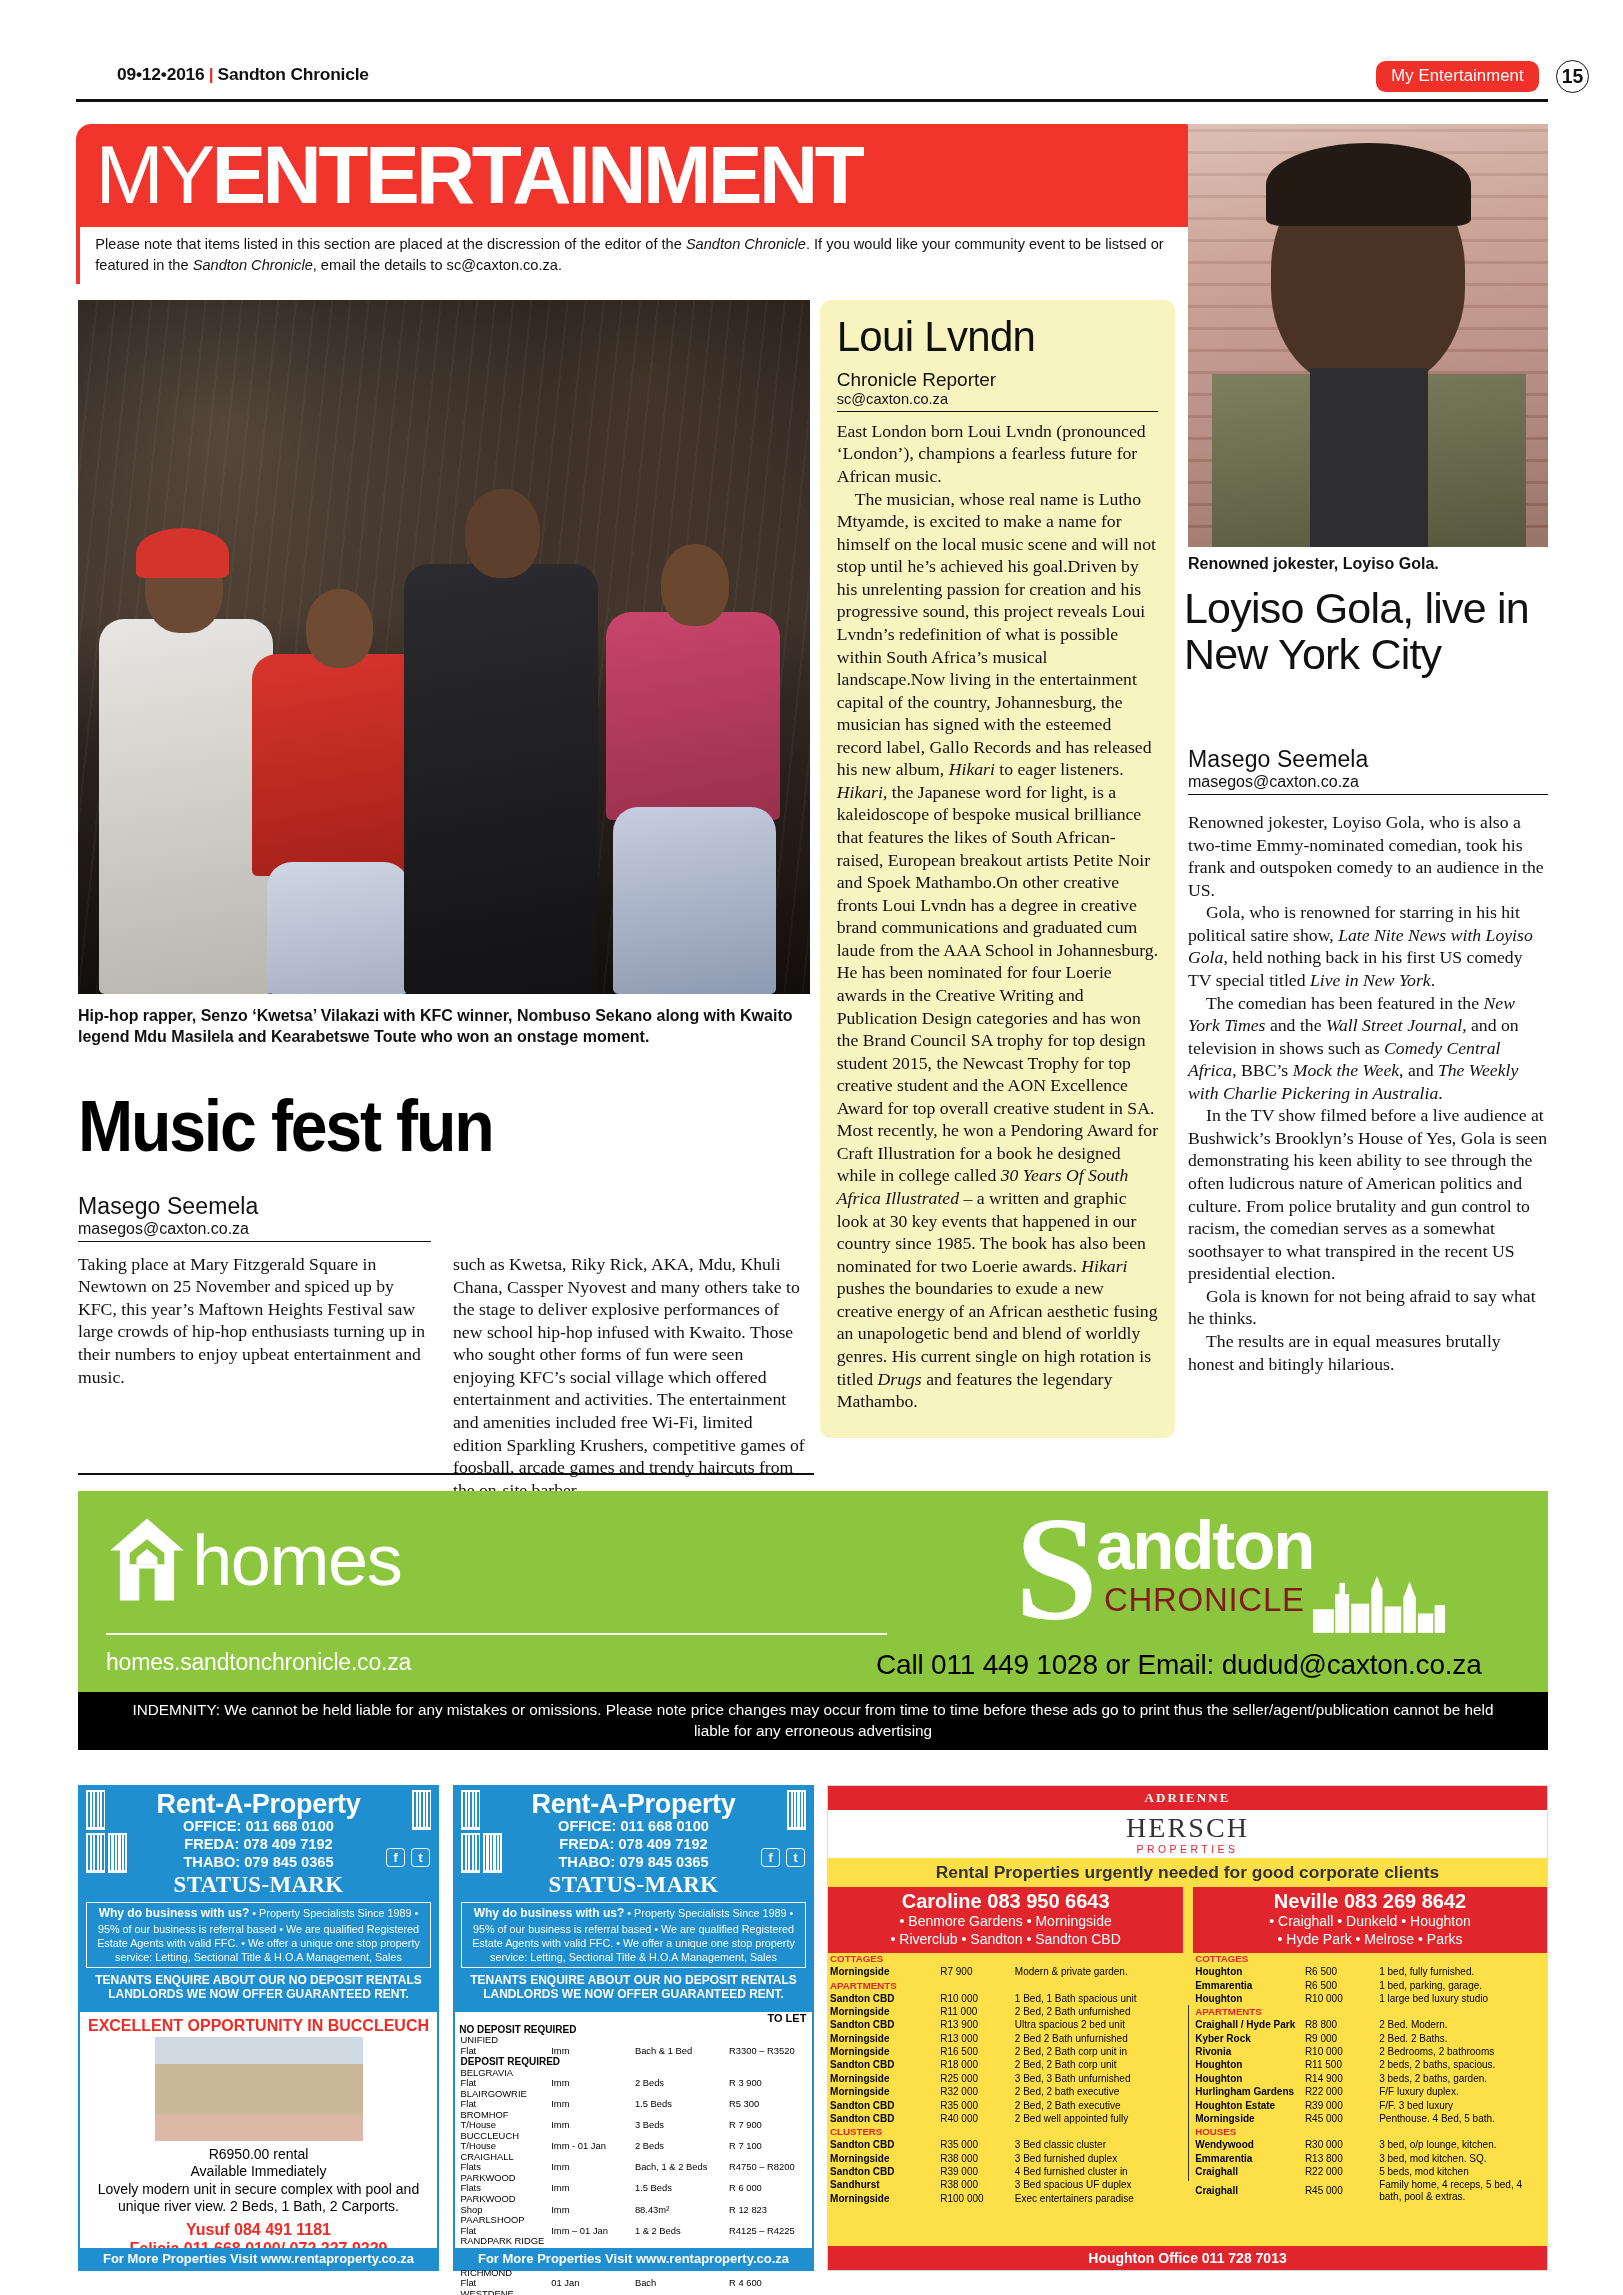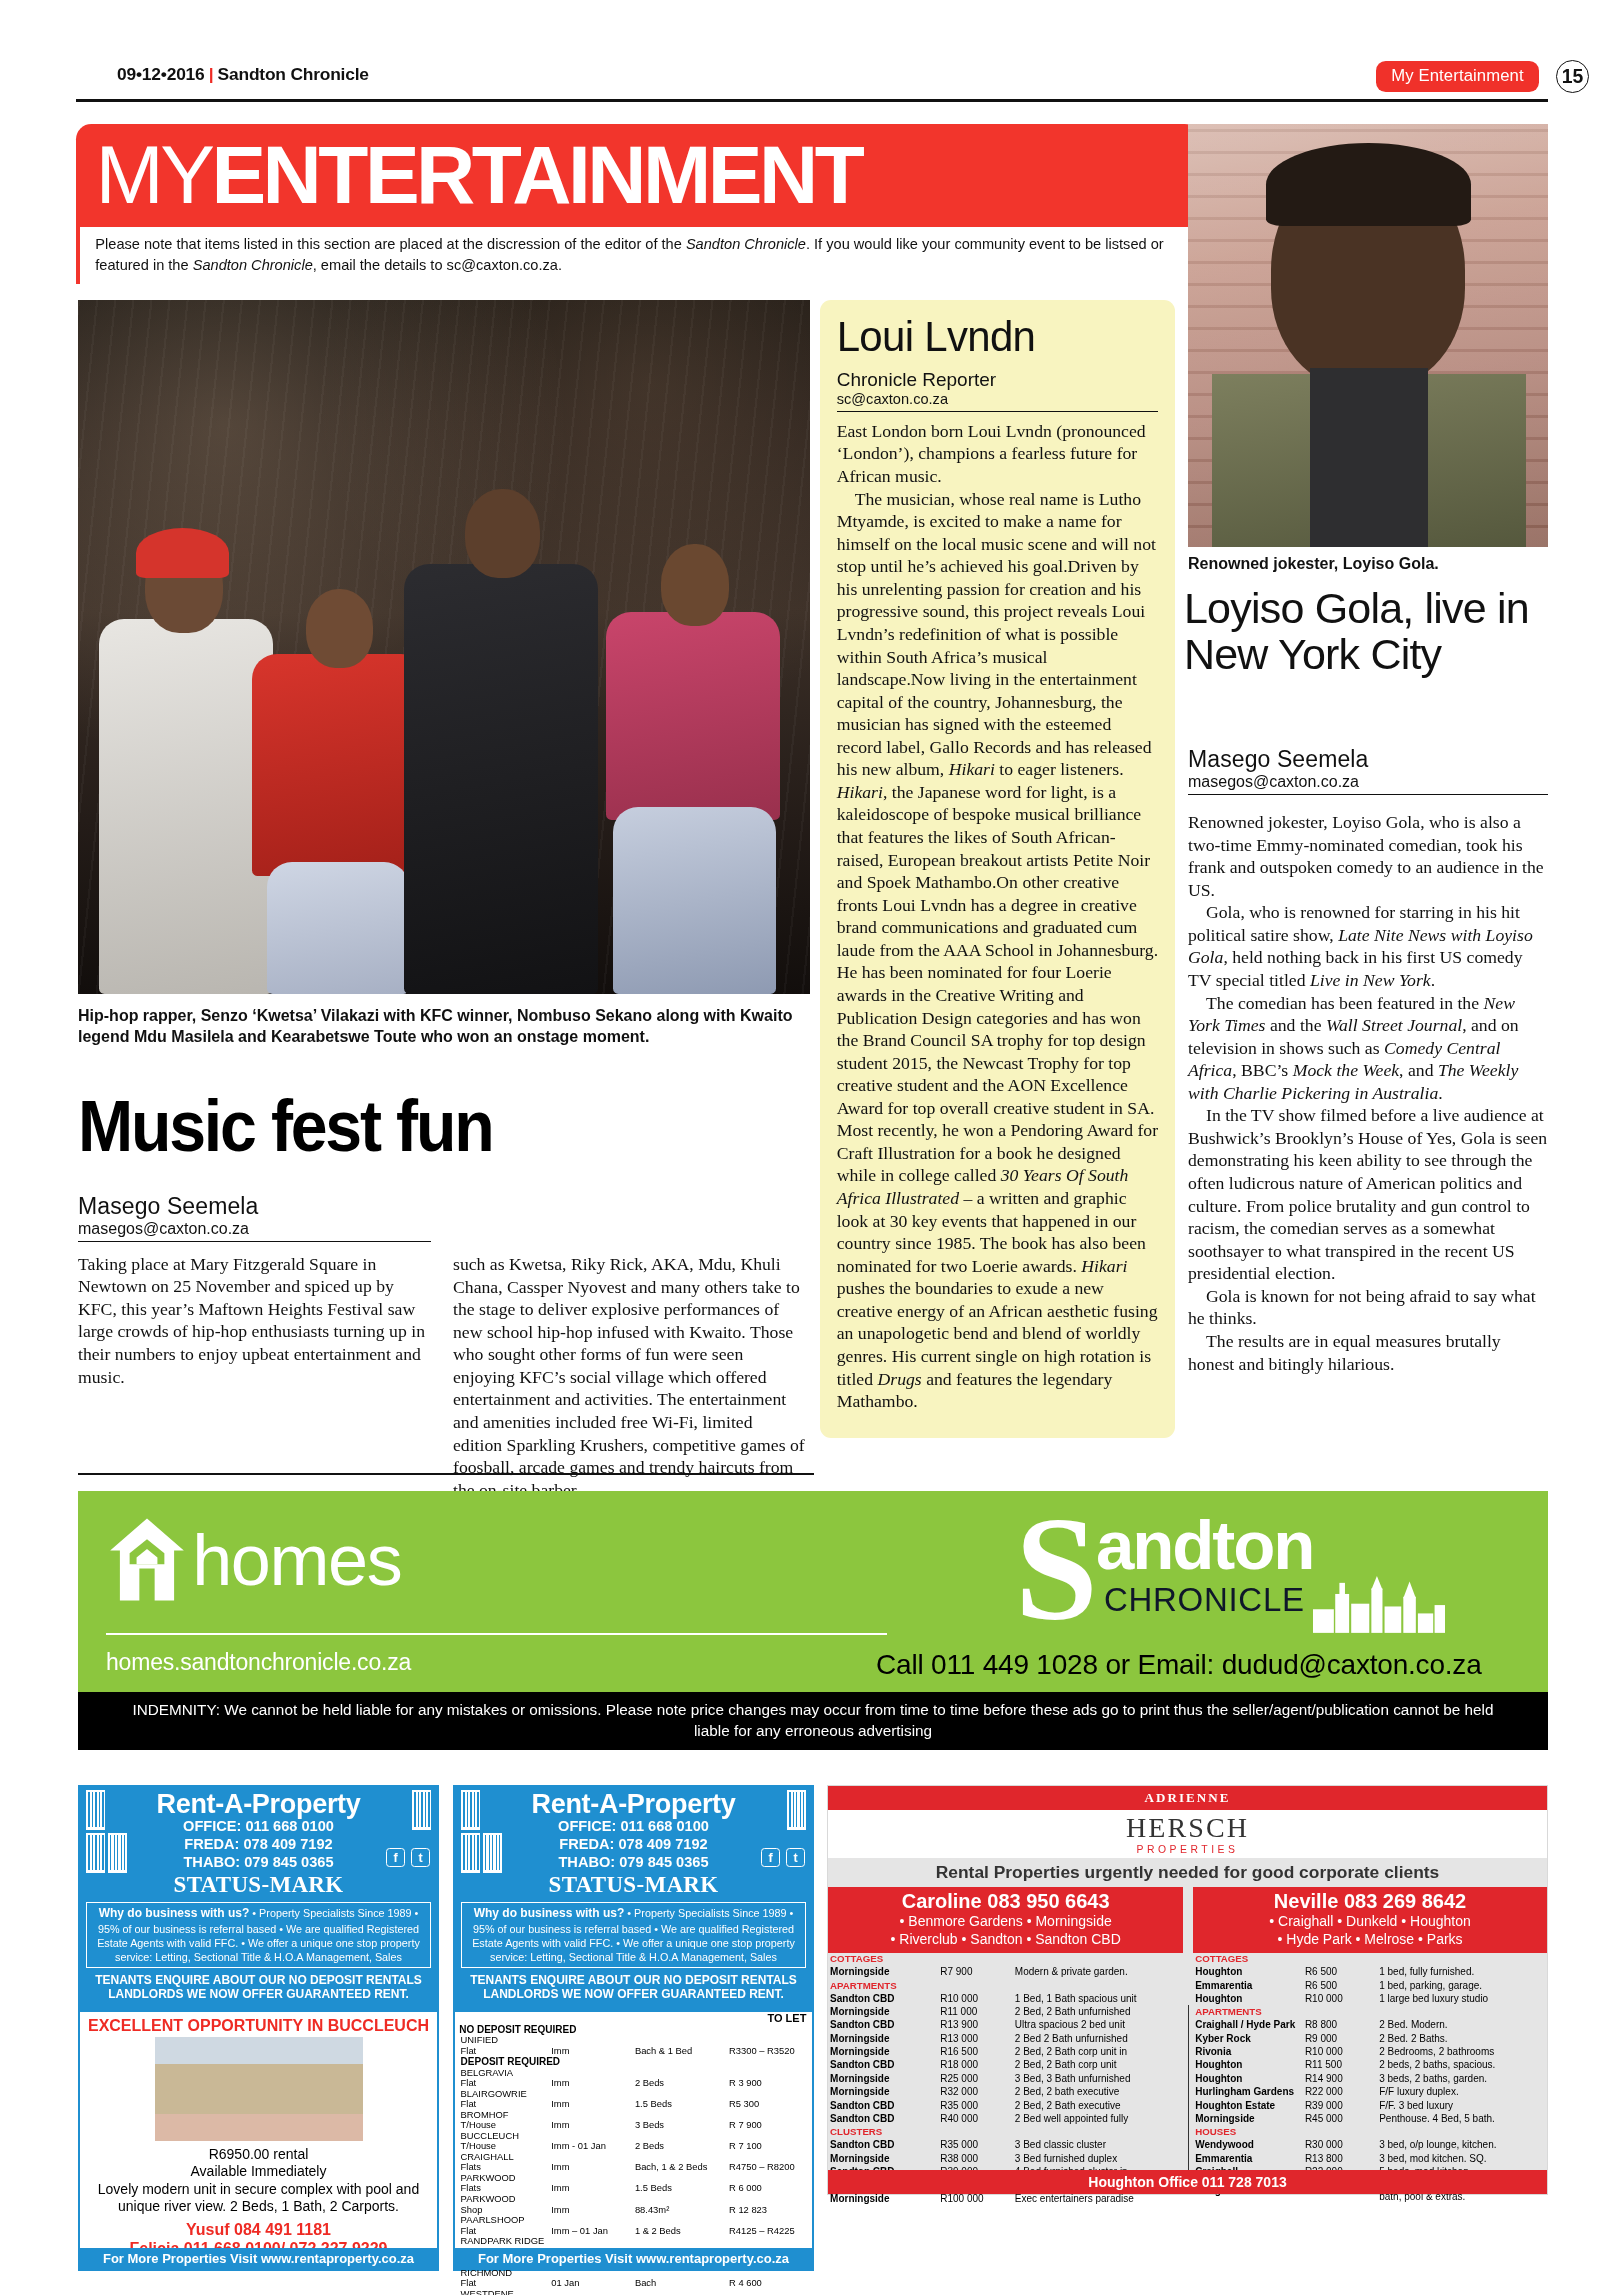--- a/index.html
+++ b/index.html
@@ -121,21 +121,21 @@
   .homes-logo-row { position:absolute; left:28px; top:26px; display:flex; align-items:center; }
   .house-icon { width:82px; height:85px; position:relative; }
   .homes-word { font-size:72px; color:#fff; font-weight:300; margin-left:4.2px; letter-spacing:-1.4px; line-height:1; }
   .homes-rule { position:absolute; left:28px; top:142px; width:781px; height:2.1px; background:#fff; }
   .homes-url { position:absolute; left:28px; top:158px; font-size:23px; color:#fff; letter-spacing:-0.2px;}
   .homes-call { position:absolute; left:798px; top:158px; font-size:28px; color:#000000; letter-spacing:-0.2px;}
   .sandton-logo { position:absolute; left:937px; top:7px; width:430px; height:135px; }
   .sandton-s { position:absolute; left:0; top:-4.2px; font-size:149px; color:#fff; font-weight:700; line-height:1;
                font-family:"Liberation Serif", serif; }
   .sandton-word { position:absolute; left:81px; top:12.5px; font-size:69px; color:#fff; font-weight:700; letter-spacing:-2.1px; line-height:1;}
-  .sandton-sub { position:absolute; left:89px; top:85px; font-size:33px; color:#0f172a; font-weight:400; letter-spacing:0.7px; line-height:1;}
+  .sandton-sub { position:absolute; left:89px; top:85px; font-size:33px; color:#7f1d1d; font-weight:400; letter-spacing:0.7px; line-height:1;}
   .skyline { position:absolute; left:298px; top:75px; width:132px; height:60px; }
   .indemnity {
     position:absolute; left:78px; top:1692px; width:1470px; height:58px;
     background:#000; color:#fff; font-size:15.3px; line-height:1.4; text-align:center;
     padding:7px 42px 0 42px;
   }
 
   
   .rap-ad { position:absolute; top:1785px; width:361px; height:486px; border:2.1px solid #1f8fd0; background:#fff; }
   .rap-a { left:78px; } .rap-b { left:453px; }
@@ -157,21 +157,21 @@
   .rap-contacts { color:#ee2b24; font-size:16px; font-weight:700; text-align:center; line-height:1.2; padding-top:4.2px;}
   .rap-foot { position:absolute; bottom:0; left:0; width:100%; background:#1f8fd0; color:#fff;
               font-size:13px; font-weight:700; text-align:center; padding:2.8px 0 3.5px 0; }
   .rap-tolet { font-size:11px; font-weight:700; text-align:right; padding:0 5.6px; }
   .rap-table { width:100%; font-size:9.4px; border-collapse:collapse; padding:0 4.2px; }
   .rap-table td { padding:0 1.4px; line-height:1.12; vertical-align:top; }
   .sub-head { font-weight:700; font-size:10px; }
   .area-name { font-size:9.4px; }
 
   
-  .hersch { position:absolute; left:827px; top:1785px; width:721px; height:410px; border:1.4px solid #d9d9d9; background:#e5e5e5;}
+  .hersch { position:absolute; left:827px; top:1785px; width:721px; height:486px; border:1.4px solid #d9d9d9; background:#fde047;}
   .hersch-top { background:#e0262c; color:#fff; text-align:center; padding:4.2px 0 3.5px 0; }
   .hersch-name { font-size:13px; letter-spacing:2.1px; font-weight:700; font-family:"Liberation Serif",serif;}
   .hersch-logo { background:#fff; text-align:center; padding:2.8px 0 2.1px 0;}
   .hersch-big { font-size:28px; letter-spacing:2.1px; color:#333; font-family:"Liberation Serif",serif; }
   .hersch-sub { font-size:10.4px; letter-spacing:3.5px; color:#e0262c; }
   .hersch-need { font-size:17.4px; font-weight:700; text-align:center; color:#333; padding:4.2px 0 4.2px 0;}
   .agent-bar { background:#e0262c; color:#fff; text-align:center; padding:3.5px 0 4.9px 0;}
   .agent-name { font-size:20px; font-weight:700; }
   .agent-areas { font-size:14px; line-height:1.22; }
   .ltab { width:100%; font-size:10px; border-collapse:collapse; }

